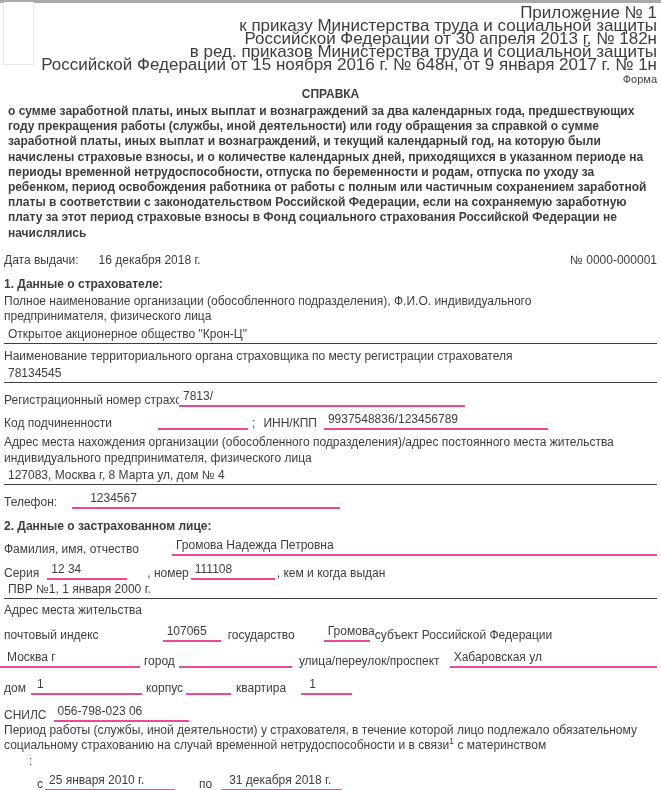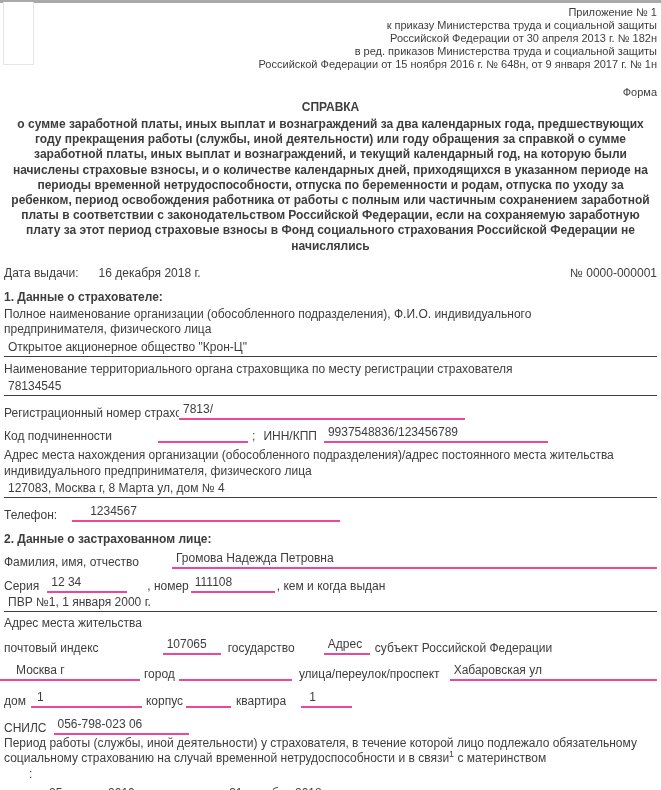--- a/index.html
+++ b/index.html
@@ -7,25 +7,25 @@
   body {
     width:661px; height:790px; overflow:hidden; position:relative;
     font-family:"Liberation Sans", sans-serif;
     font-size:12px; color:#3d3d3d;
   }
   .topbar { position:absolute; top:0; left:0; width:661px; height:3px; background:#a9a9a9; }
   .cornerbox { position:absolute; top:2px; left:3px; width:31px; height:63px;
                border:1px solid #e5e5e5; border-top:none; background:#fff; }
   .page { position:relative; padding:6px 4px 0 4px; }
 
-  .hdr { text-align:right; font-size:11px; line-height:13px; }
-  .forma { text-align:right; font-size:11px; margin-top:15px; }
+  .hdr { text-align:right; font-size:17px; line-height:13px; }
+  .forma { text-align:right; font-size:11px; margin-top:2px; }
 
   .doc-title { text-align:center; font-weight:bold; margin-top:2px; }
-  .doc-sub { text-align:center; font-weight:bold; line-height:15.2px; max-width:645px; margin:3px auto 12px; }
+  .doc-sub { font-weight:bold; line-height:15.2px; max-width:645px; margin:3px auto 12px; }
 
   .daterow { display:flex; align-items:baseline; margin-top:9px; }
   .daterow .val { margin-left:20px; }
   .daterow .num { margin-left:auto; }
 
   .sec-h { font-weight:bold; margin-top:10px; }
   .lbl-block { line-height:15.5px; margin-top:3px; }
   .w600 { max-width:600px; }
 
   .u { border-bottom:2px solid #ec4899; }
@@ -116,26 +116,26 @@
     <span style="margin-left:2px">, кем и когда выдан</span>
   </div>
   <div class="fullline">ПВР №1, 1 января 2000 г.</div>
 
   <div class="lbl-block" style="margin-top:4px">Адрес места жительства</div>
 
   <div class="row mt5">
     <span>почтовый индекс</span>
     <span class="u uv" style="width:58px;margin-left:64px">107065</span>
     <span style="margin-left:7px">государство</span>
-    <span class="u uv" style="width:46px;margin-left:29px">Адрес</span>
+    <span class="u uv" style="width:46px;margin-left:29px">Громова</span>
     <span style="margin-left:5px">субъект Российской Федерации</span>
   </div>
 
   <div class="row mt8">
-    <span class="u uv" style="width:140px;margin-left:-4px;padding-left:16px">Москва г</span>
+    <span class="u uv" style="width:140px;margin-left:-4px;padding-left:7px">Москва г</span>
     <span style="margin-left:4px">город</span>
     <span class="u ub" style="width:113px;margin-left:4px"></span>
     <span style="margin-left:7px">улица/переулок/проспект</span>
     <span class="u uv flex1" style="margin-left:10px">Хабаровская ул</span>
   </div>
 
   <div class="row mt9">
     <span>дом</span>
     <span class="u uv" style="width:111px;margin-left:5px;padding-left:6px">1</span>
     <span style="margin-left:4px">корпус</span>

